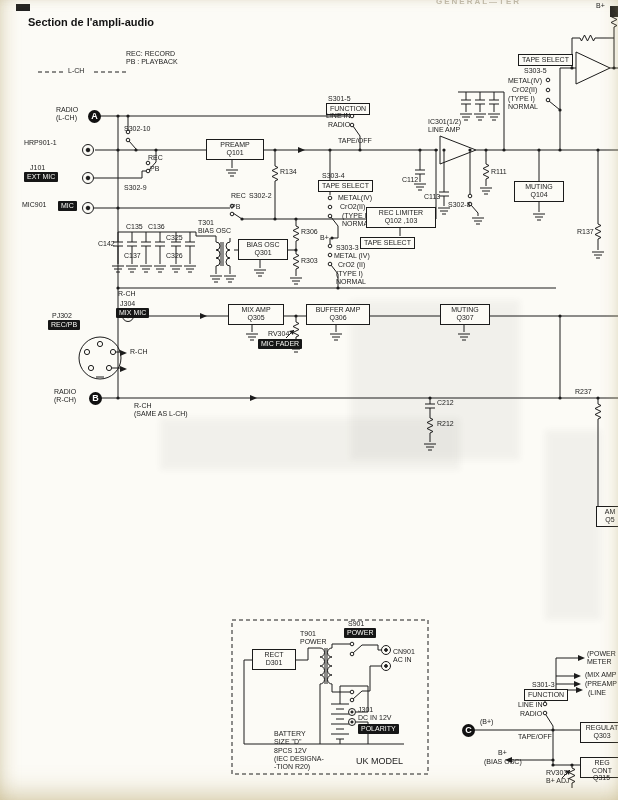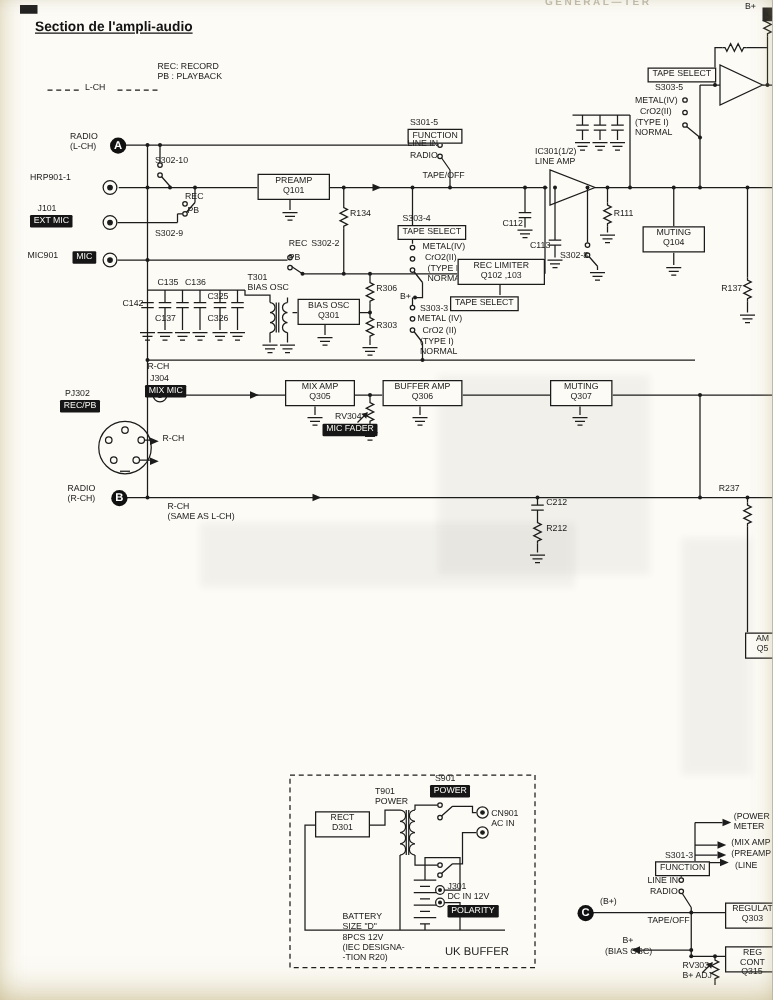--- a/index.html
+++ b/index.html
@@ -3,21 +3,21 @@
 <meta charset="utf-8">
 <style>
   html,body{margin:0;padding:0;background:#8a8a8a;}
   #page{position:relative;width:618px;height:800px;background:#fcfbf6;overflow:hidden;
         font-family:"Liberation Sans",sans-serif;}
   #page::after{content:"";position:absolute;inset:0;pointer-events:none;
         box-shadow: inset 0 -18px 24px -12px rgba(180,160,100,.5),
                     inset 14px 0 20px -14px rgba(180,160,100,.4),
                     inset -12px 0 18px -14px rgba(190,175,120,.35),
                     inset 0 10px 14px -12px rgba(160,150,120,.25);}
-  #title{position:absolute;left:28px;top:16px;font-size:11px;font-weight:bold;color:#131313;text-decoration:underline;}
+  #title{position:absolute;left:28px;top:16px;font-size:11px;font-weight:bold;color:#131313;}
   #wires{position:absolute;left:0;top:0;}
   #labels-layer{position:absolute;left:0;top:0;width:618px;height:800px;}
   .lbl{position:absolute;font-size:7px;line-height:1.18;color:#1b1b1b;white-space:pre-line;}
   .box{border:1px solid #1b1b1b;background:#fcfbf6;padding:1px 3px;text-align:center;}
   .inverse{background:#161616;color:#f8f8f4;padding:1px 3px;border-radius:1px;line-height:1.1;}
   .circle{width:13px;height:13px;border-radius:50%;background:#111;color:#fff;font-weight:bold;
           font-size:9px;line-height:13px;text-align:center;padding:0;}
   .ghost{color:#c4beae;font-weight:bold;letter-spacing:2px;}
   .ghostblock{position:absolute;background:#44443c;opacity:.05;filter:blur(3px);}
 </style>
@@ -397,21 +397,21 @@
       <div class="lbl" style="left: 393px; top: 648px;">CN901
 AC IN</div>
       <div class="lbl" style="left: 358px; top: 706px;">J301
 DC IN 12V</div>
       <div class="lbl inverse" style="left: 358px; top: 724px;">POLARITY</div>
       <div class="lbl" style="left: 274px; top: 730px;">BATTERY
 SIZE "D"
 8PCS 12V
 (IEC DESIGNA-
 -TION R20)</div>
-      <div class="lbl" style="left: 356px; top: 756px; font-size: 9px;">UK BUFFER</div>
+      <div class="lbl" style="left: 356px; top: 756px; font-size: 9px;">UK MODEL</div>
       <div class="lbl" style="left: 532px; top: 681px;">S301-3</div>
       <div class="lbl box" style="left: 524px; top: 689px;">FUNCTION</div>
       <div class="lbl" style="left: 518px; top: 701px;">LINE IN</div>
       <div class="lbl" style="left: 520px; top: 710px;">RADIO</div>
       <div class="lbl" style="left: 518px; top: 733px;">TAPE/OFF</div>
       <div class="lbl circle" style="left: 462px; top: 724px;">C</div>
       <div class="lbl" style="left: 480px; top: 718px;">(B+)</div>
       <div class="lbl" style="left: 498px; top: 749px;">B+</div>
       <div class="lbl" style="left: 484px; top: 758px;">(BIAS OSC)</div>
       <div class="lbl box" style="left: 580px; top: 722px; width: 36px;">REGULAT

